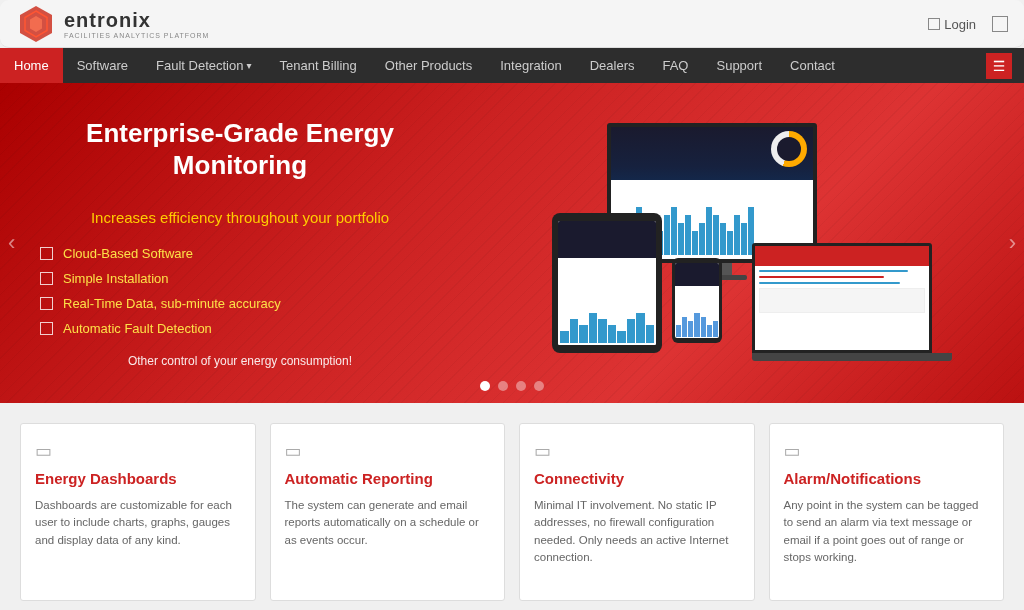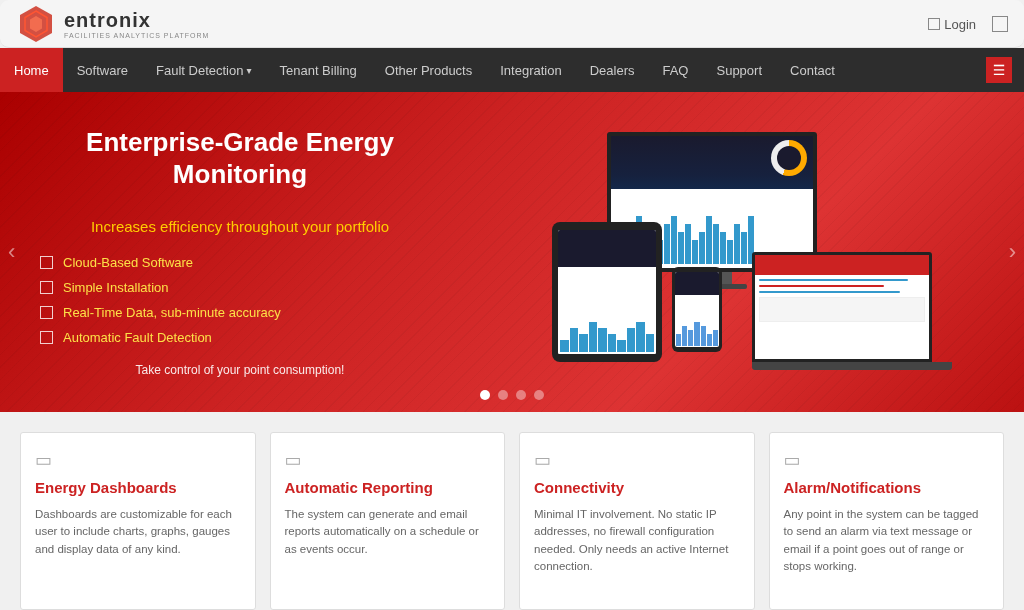--- a/index.html
+++ b/index.html
@@ -63,21 +63,21 @@
     .window-btn {
       width: 16px;
       height: 16px;
       border: 1px solid #888;
       display: inline-block;
     }
 
     
     nav {
       background: #2d2d2d;
-      height: 44px;
+      height: 35px;
       display: flex;
       align-items: stretch;
     }
     .nav-items {
       display: flex;
       align-items: stretch;
       flex: 1;
     }
     .nav-item {
       display: flex;
@@ -539,21 +539,21 @@
       </li>
       <li>
         <span class="hero-checkbox"></span>
         <span>Real-Time Data, sub-minute accuracy</span>
       </li>
       <li>
         <span class="hero-checkbox"></span>
         <span>Automatic Fault Detection</span>
       </li>
     </ul>
-    <p class="hero-tagline">Take control of your point consumption!</p>
+    <p class="hero-tagline">Other control of your energy consumption!</p>
   </div>
 
   <div class="hero-right">
     <div class="devices-mockup">
 
       <div class="device-monitor">
         <div class="monitor-screen">
           <div class="monitor-screen-inner">
             <div class="monitor-chart-area" id="monitor-bars">
                 <div class="monitor-bar" style="height: 24px;"></div>

